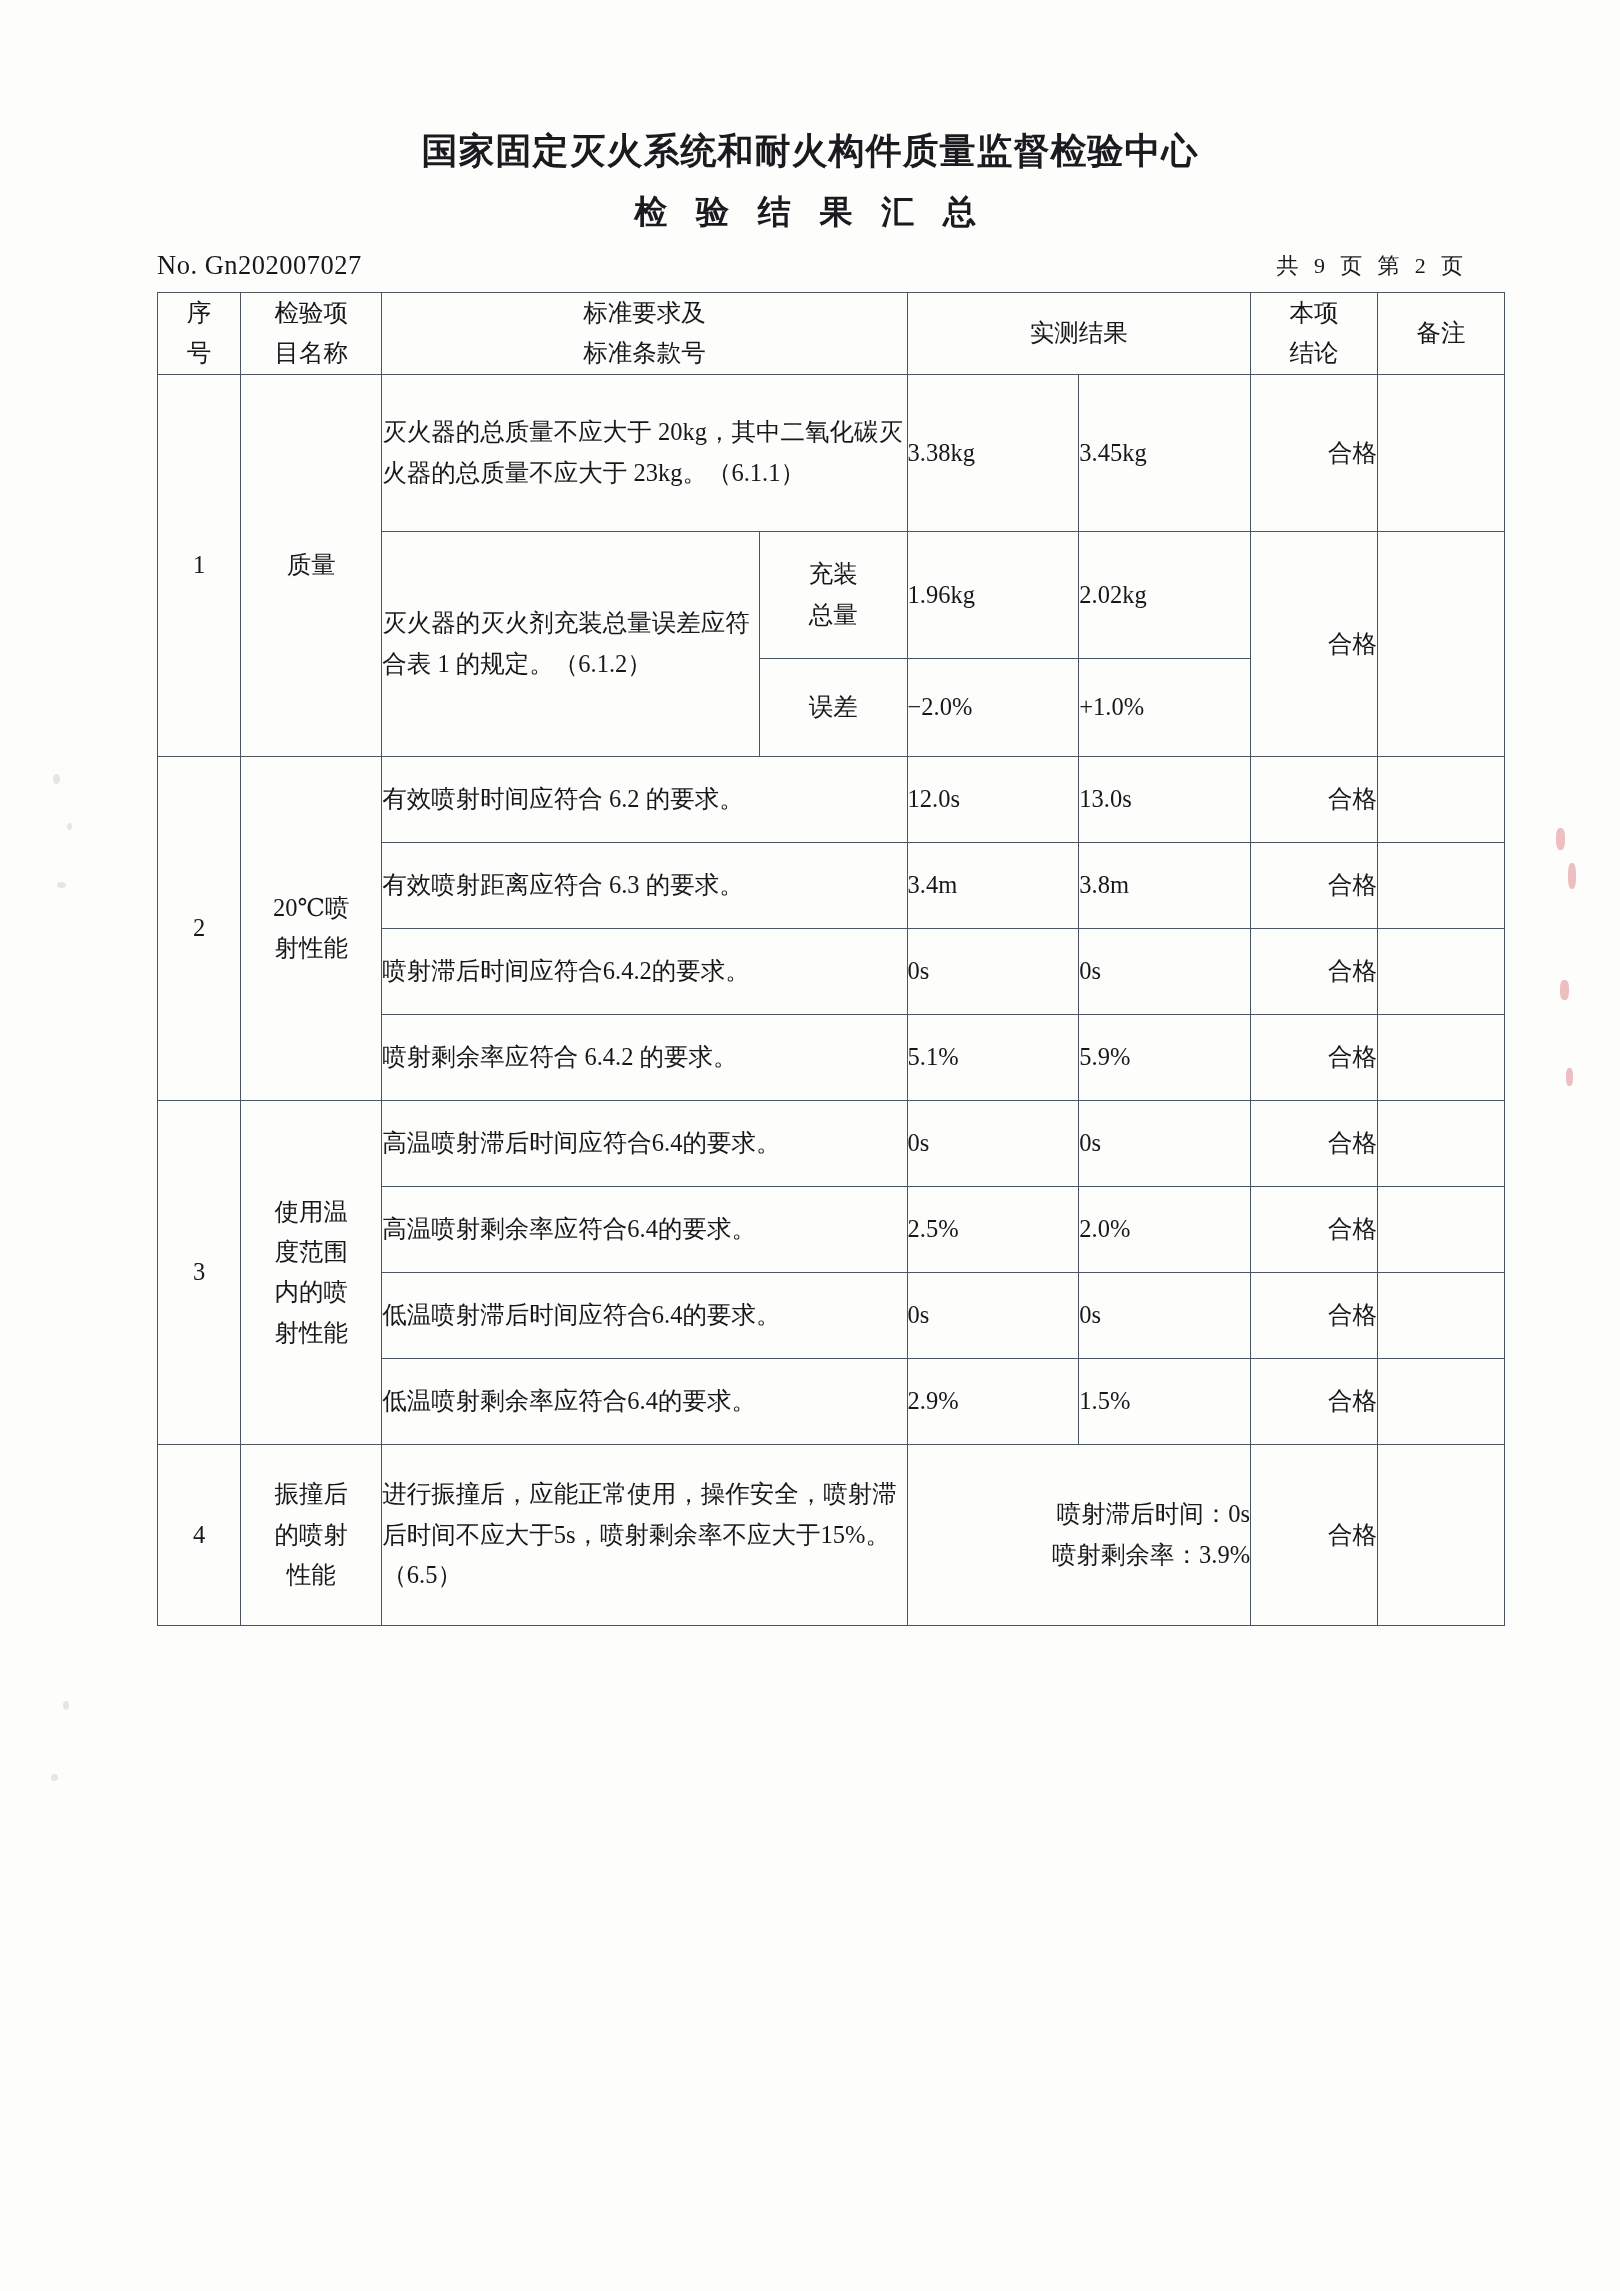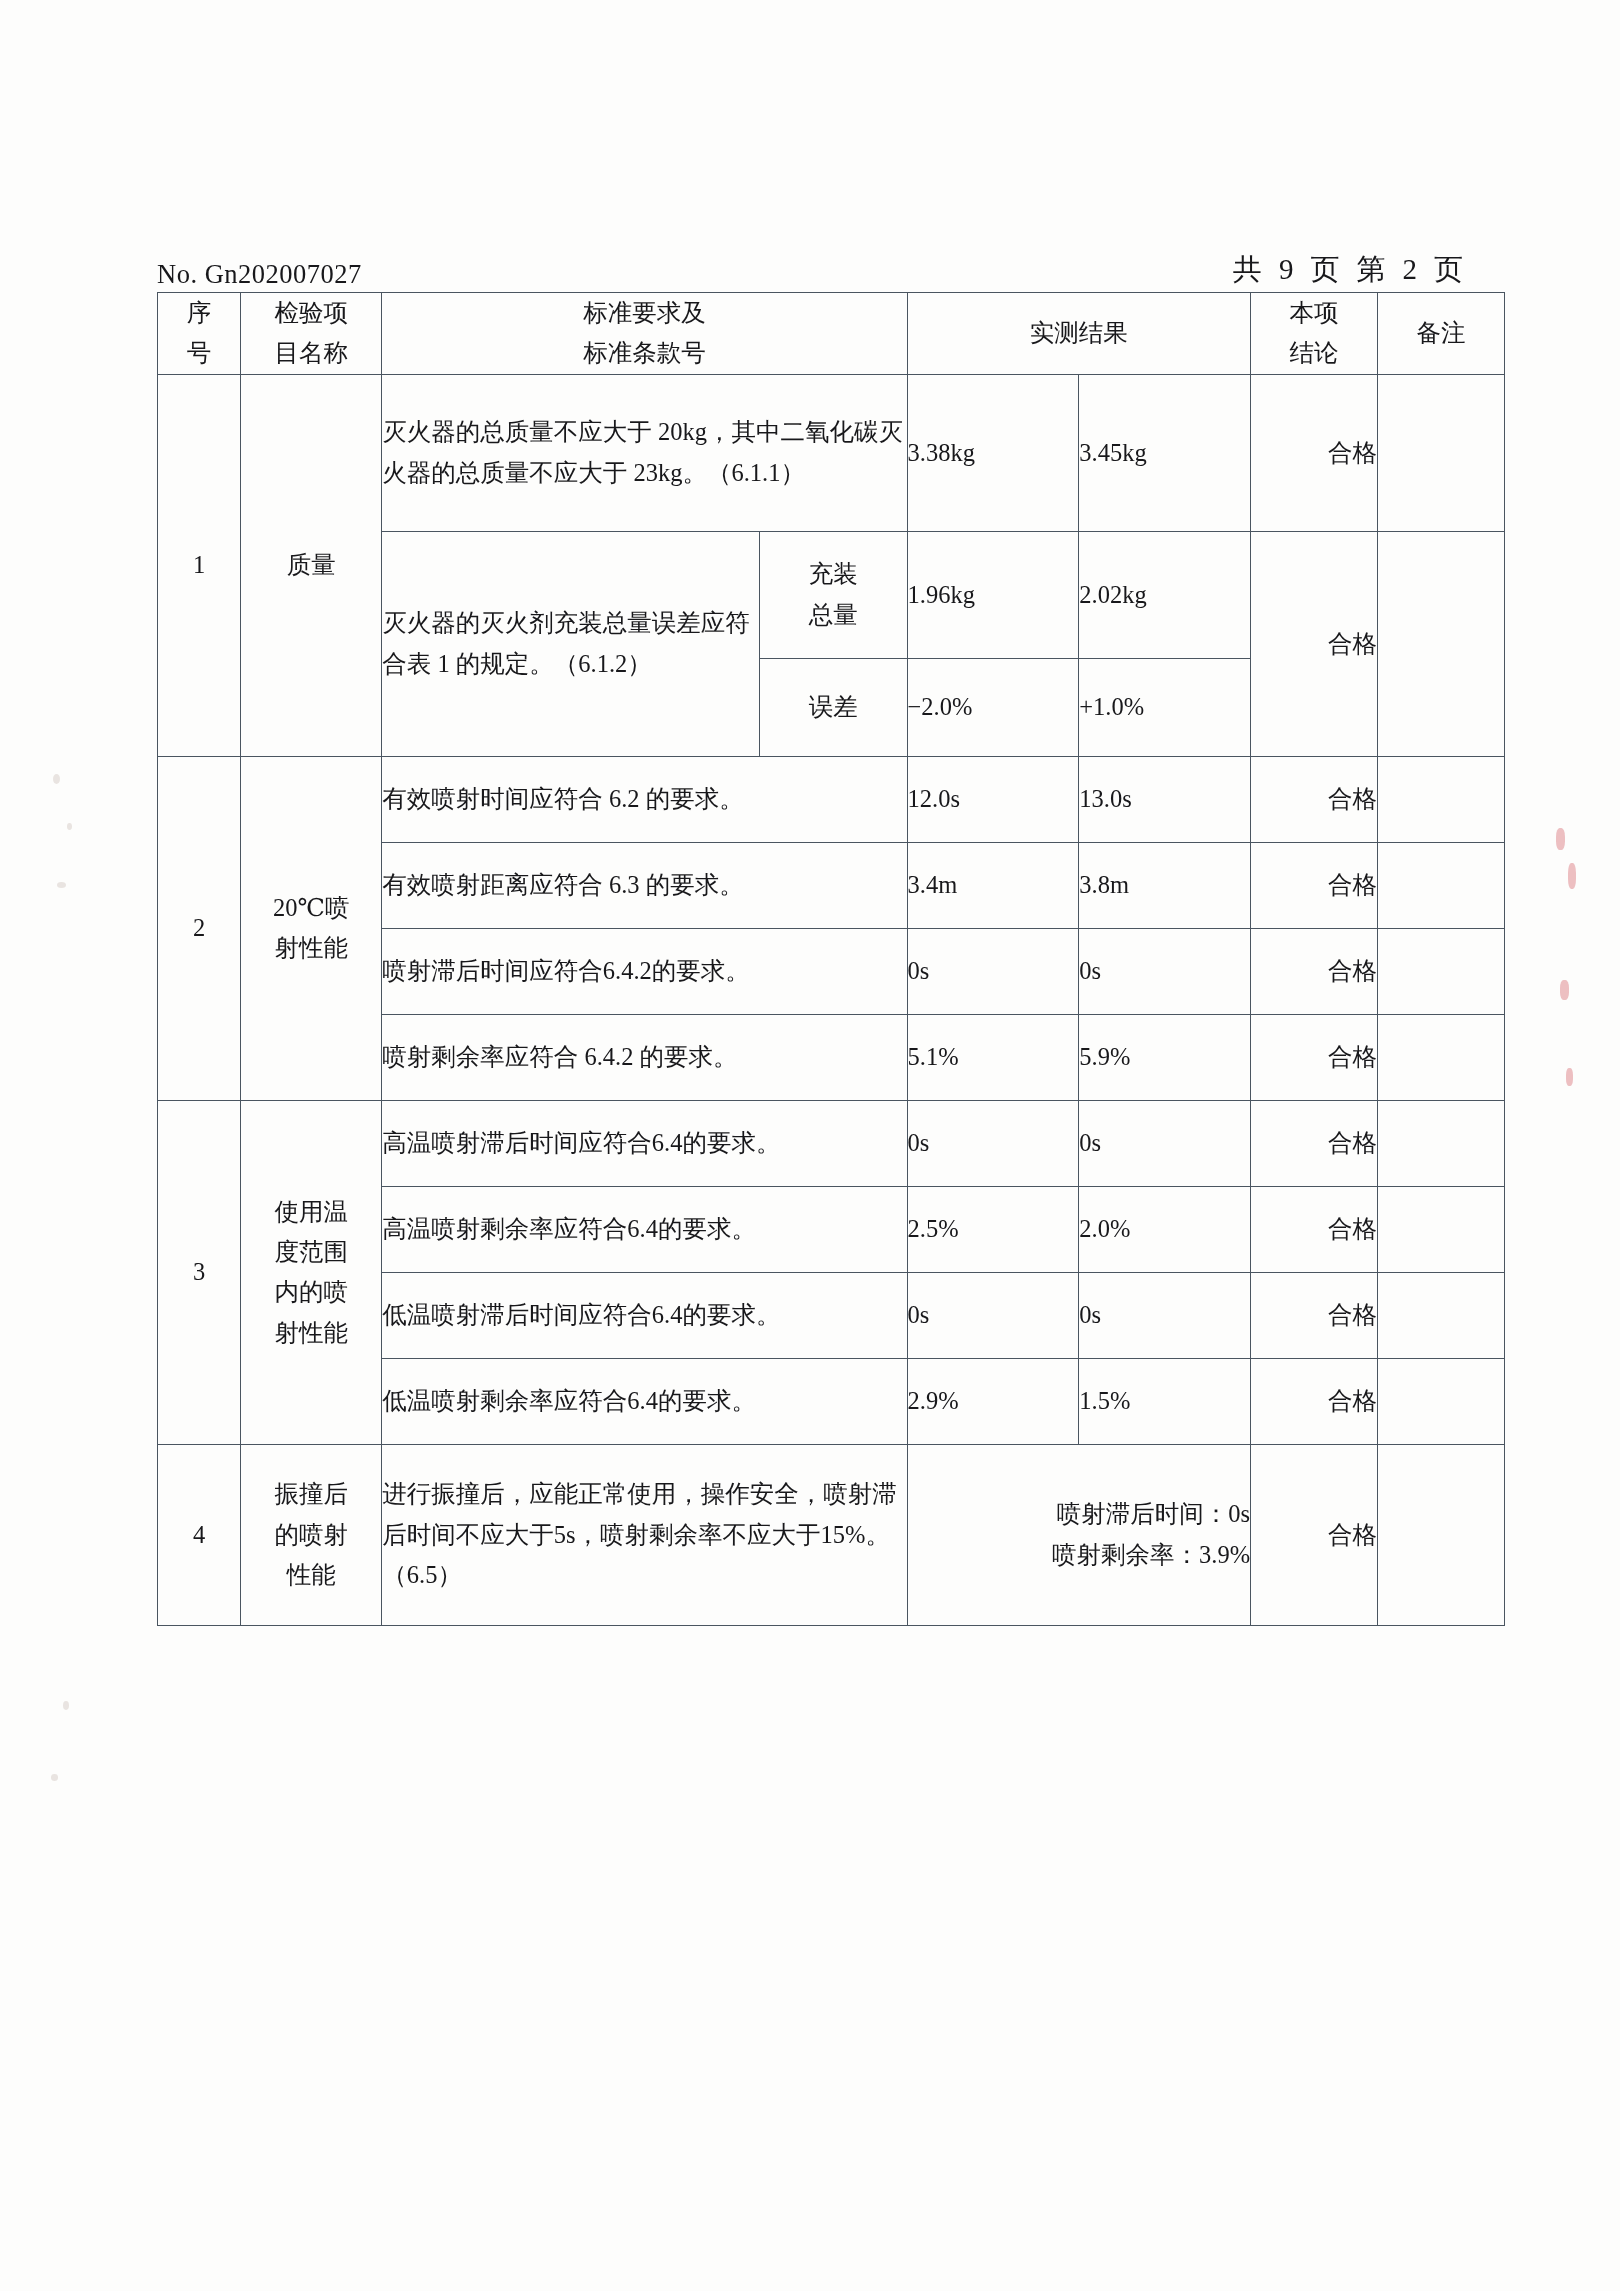--- a/index.html
+++ b/index.html
@@ -66,21 +66,21 @@
     display: flex;
     justify-content: space-between;
     align-items: flex-end;
     font-size: 26.5px;
   }
   .meta-no {
     font-family: "Liberation Serif", serif;
     letter-spacing: 0.5px;
   }
   .meta-page {
-    font-size: 29px;
+    font-size: 22px;
     letter-spacing: 4.9px;
   }
 
   table.report {
     position: absolute;
     left: 157px;
     top: 292px;
     width: 1348px;
     border-collapse: collapse;
     table-layout: fixed;
@@ -123,20 +123,24 @@
   <div class="speckle" style="left:53px;top:774px;width:6.9px;height:9.8px;"></div>
   <div class="speckle" style="left:67px;top:823px;width:4.9px;height:6.9px;"></div>
   <div class="speckle" style="left:57px;top:882px;width:8.8px;height:5.9px;"></div>
   <div class="speckle" style="left:63px;top:1701px;width:5.9px;height:8.8px;"></div>
   <div class="speckle" style="left:51px;top:1774px;width:6.9px;height:6.9px;"></div>
   <div class="pinkmark" style="left:1556px;top:828px;width:8.8px;height:21.6px;"></div>
   <div class="pinkmark" style="left:1568px;top:863px;width:7.8px;height:25.5px;"></div>
   <div class="pinkmark" style="left:1560px;top:980px;width:8.8px;height:19.6px;"></div>
   <div class="pinkmark" style="left:1566px;top:1068px;width:6.9px;height:17.6px;"></div>
 
+  <div class="header">
+    <div class="title-main">国家固定灭火系统和耐火构件质量监督检验中心</div>
+    <div class="title-sub">检 验 结 果 汇 总</div>
+  </div>
 
   <div class="meta-row">
     <div class="meta-no">No. Gn202007027</div>
     <div class="meta-page">共 9 页  第 2 页</div>
   </div>
 
   <table class="report">
     <colgroup>
       <col style="width:76px">
         <col style="width:129px">

